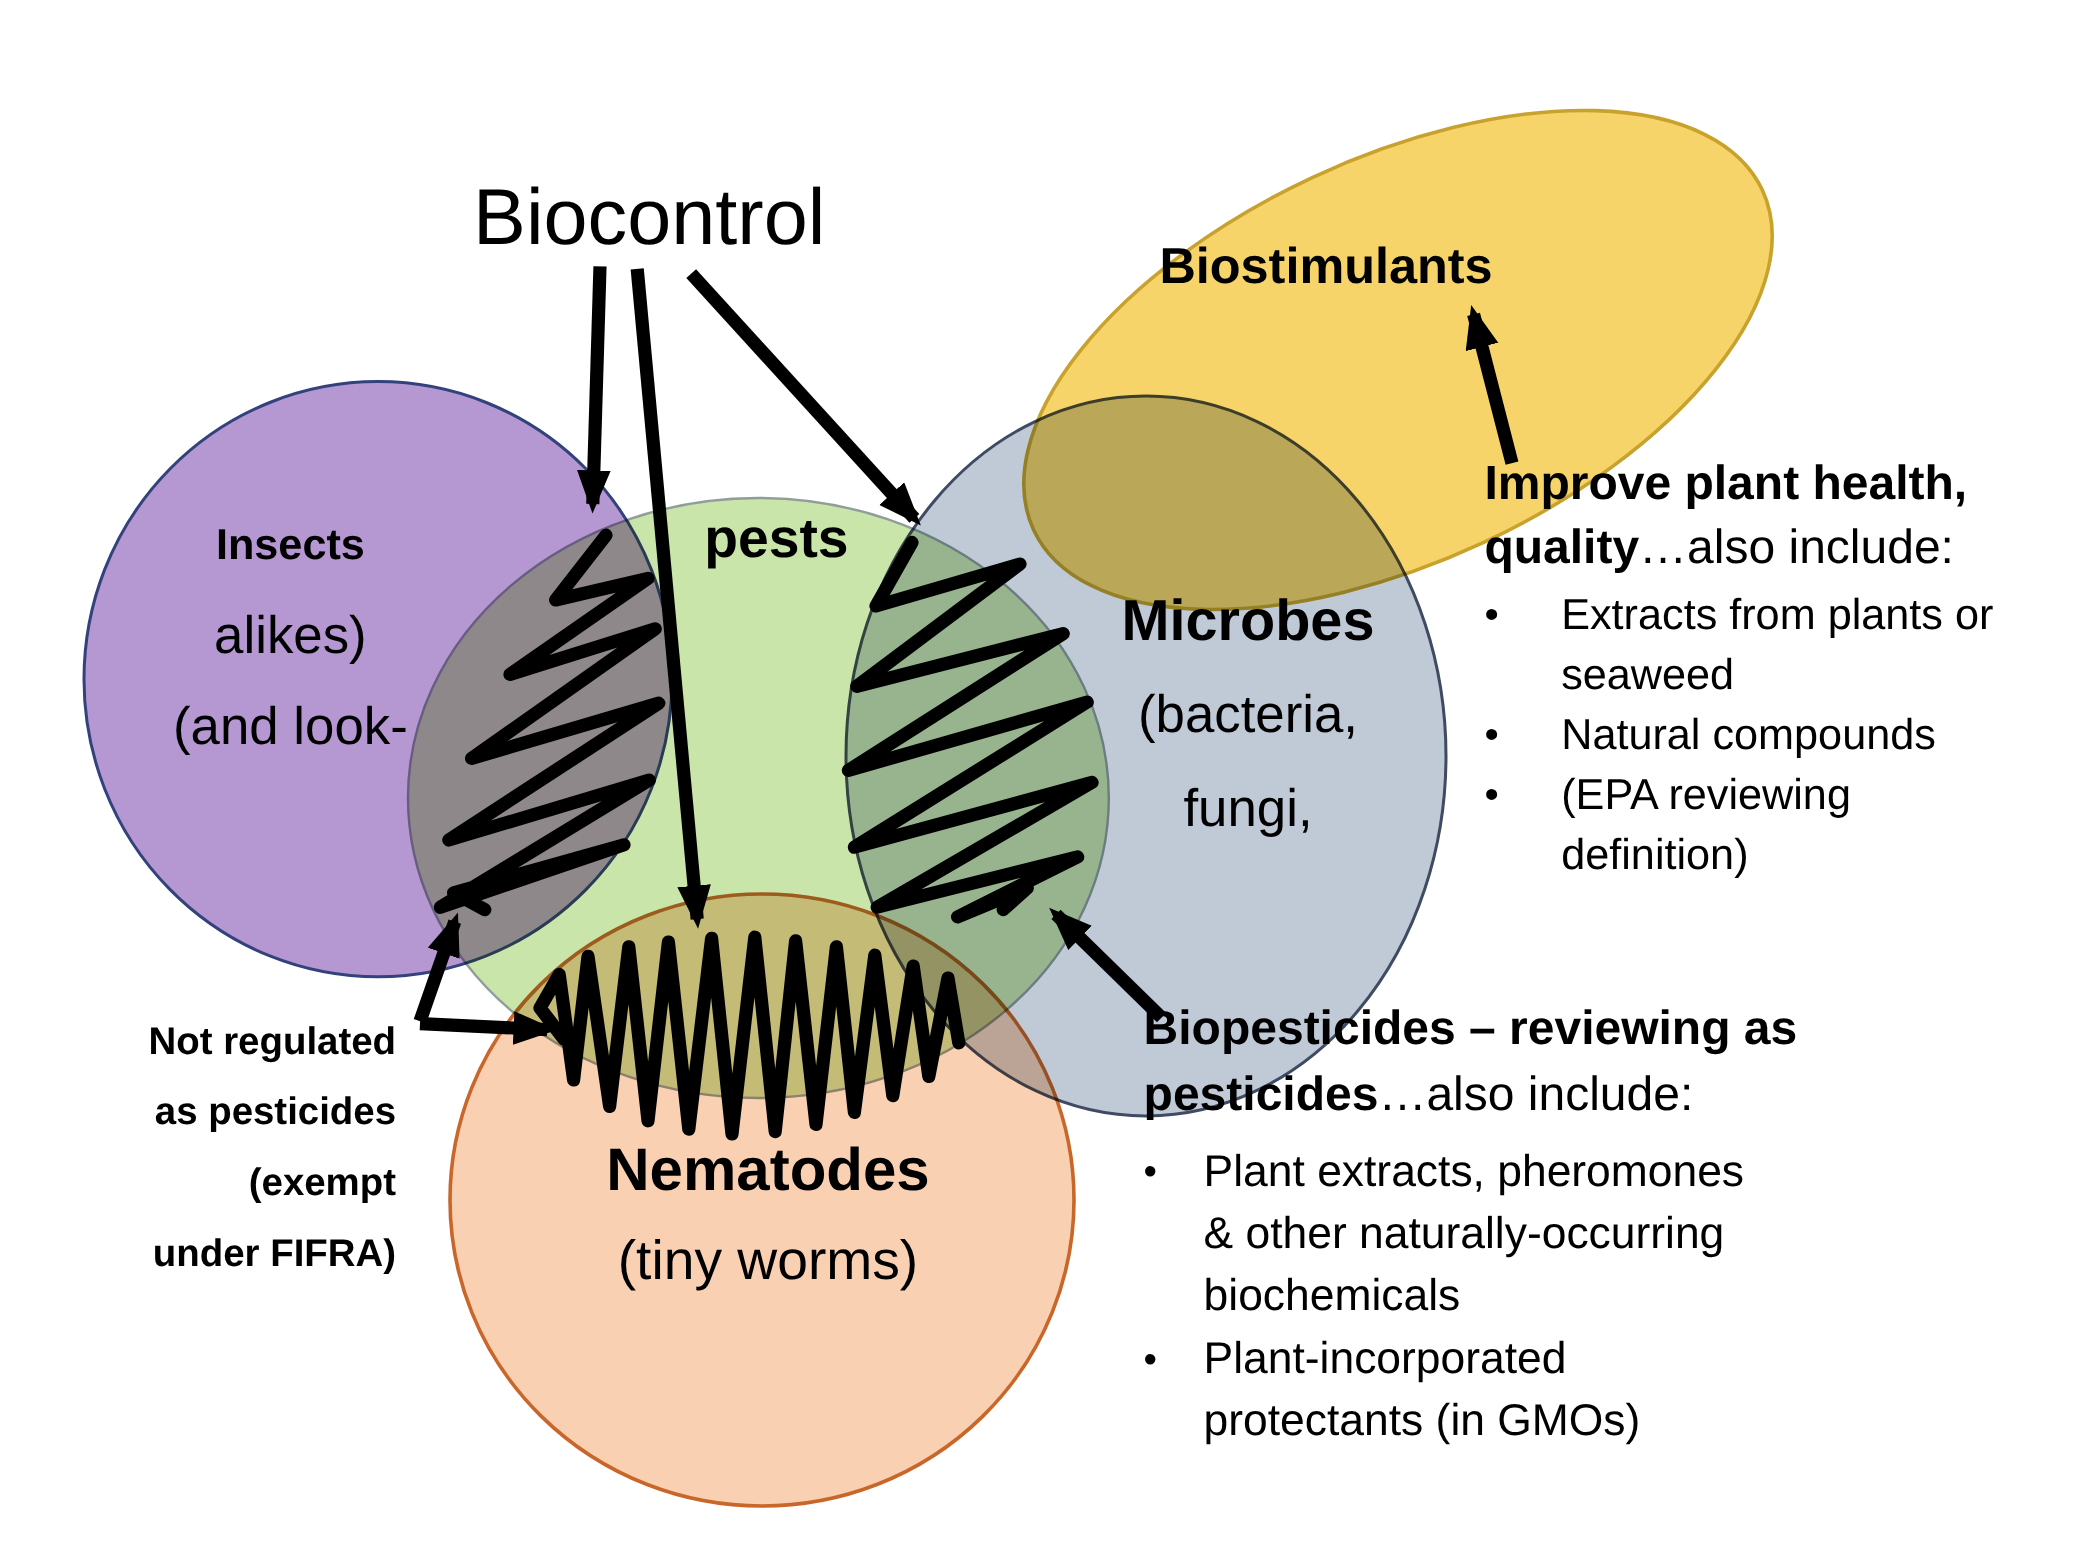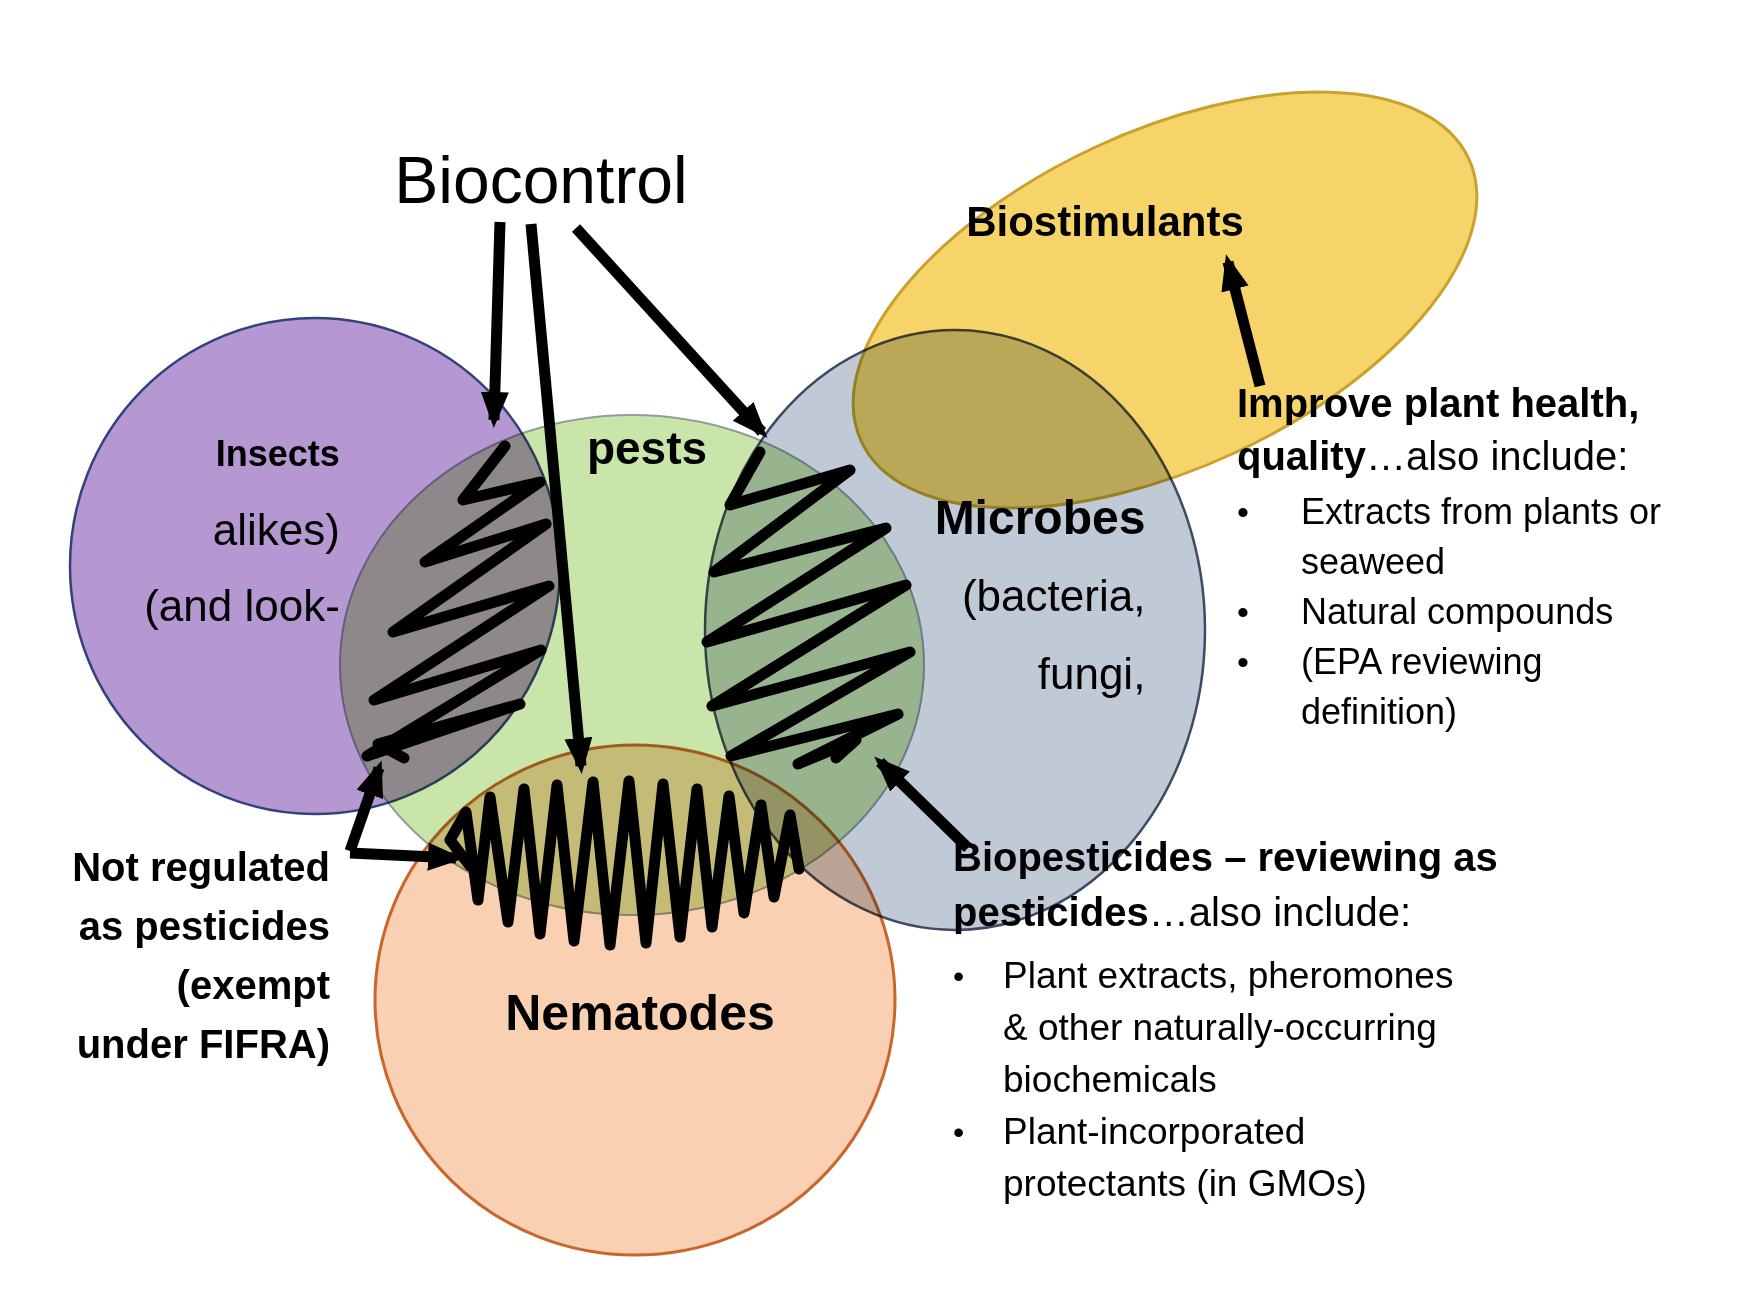--- a/index.html
+++ b/index.html
@@ -1,20 +1,20 @@
 <!DOCTYPE html>
 <html><head>
 <meta charset="utf-8">
 <style>
   html,body{margin:0;padding:0;background:#fff;}
   #stage{position:relative;width:1738px;height:1304px;background:#ffffff;overflow:hidden;
          font-family:"Liberation Sans",sans-serif;color:#000;}
   #venn-svg{position:absolute;left:0;top:0;width:100%;height:100%;}
   .abs{position:absolute;}
-  .center-xy{transform:translate(-50%,-50%);text-align:right;}
+  .center-xy{transform:translate(-50%,-50%);text-align:center;}
   .center-x{transform:translateX(-50%);text-align:center;}
   .title{font-size:66px;font-weight:400;letter-spacing:0px;white-space:nowrap;}
   .biostim{font-size:42px;font-weight:700;white-space:nowrap;}
   .c-label{line-height:1.0;}
   .c-label .nm{font-weight:700;}
   .insects{font-size:44px;line-height:76px;}
   .insects .nm{font-size:36px;}
   .controlp{font-size:46px;font-weight:700;line-height:70px;}
   .microbes{font-size:44px;line-height:78px;}
   .microbes .nm{font-size:48px;}
@@ -25,21 +25,21 @@
   .nb-head b{font-weight:700;}
   .bullets{margin-top:4px;}
   .bullet-row{display:flex;align-items:flex-start;}
   .bullet-dot{flex:0 0 auto;font-size:34px;line-height:50px;}
   .bullet-txt{font-size:36px;line-height:50px;}
   .improve .bullet-dot{width:64px;}
   .improve .bullet-txt{width:372px;}
   .biopest .nb-head{font-size:40px;line-height:55px;}
   .biopest .bullet-dot{width:50px;font-size:32px;line-height:52px;}
   .biopest .bullet-txt{width:470px;font-size:37px;line-height:52px;}
-  .notreg{font-size:40px;font-weight:700;line-height:59px;text-align:right;white-space:pre-line;}
+  .notreg{font-size:32px;font-weight:700;line-height:59px;text-align:right;white-space:pre-line;}
 </style>
 </head>
 <body>
 
 <div id="stage">
 
   <svg id="venn-svg" viewBox="0 0 1738 1304">
     <defs>
       <marker id="ah" markerUnits="userSpaceOnUse" markerWidth="44" markerHeight="34" refX="28" refY="14" orient="auto">
         <path d="M0,0 L36,14 L0,28 Z" fill="#000"></path>
@@ -86,20 +86,21 @@
   </div>
 
   <div class="abs center-xy c-label microbes" style="left:1040px;top:596px;">
     <div class="nm">Microbes</div>
     <div>(bacteria,</div>
     <div>fungi,</div>
   </div>
 
   <div class="abs center-xy c-label nematodes" style="left:640px;top:1013px;">
     <div class="nm">Nematodes</div>
+    <div>(tiny worms)</div>
   </div>
 
   <div class="abs noteblock improve" style="left:1237px;top:377px;width:450px;">
     <div class="nb-head">
       <b>Improve plant health,</b><br>
       <b>quality</b><span>…also include:</span>
     </div>
     <div class="bullets">
       <div class="bullet-row">
         <span class="bullet-dot">•</span>

